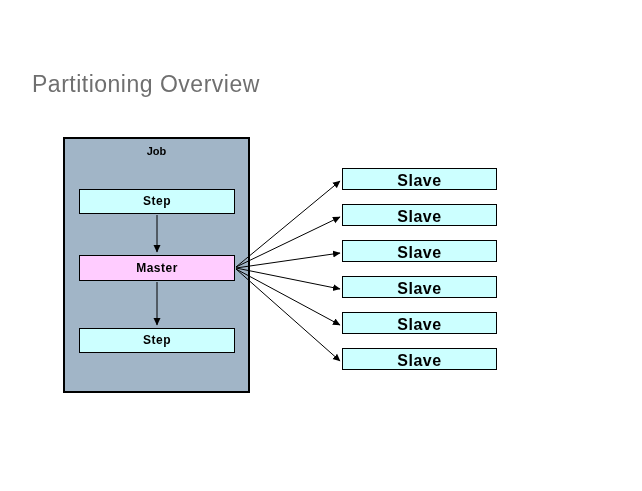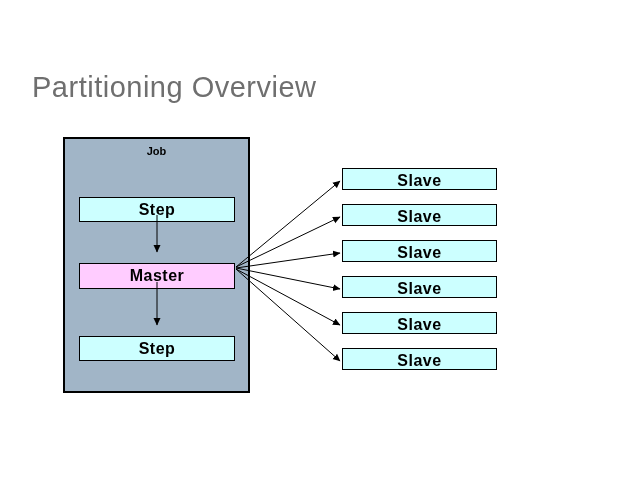--- a/index.html
+++ b/index.html
@@ -12,21 +12,21 @@
     position: relative;
     width: 642px;
     height: 491px;
     background: var(--background, #ffffff);
     overflow: hidden;
   }
   .title {
     position: absolute;
     left: 32px;
     top: 71px;
-    font-size: 29px;
+    font-size: 23px;
     font-weight: 400;
     letter-spacing: 0.5px;
     color: var(--title-text, #6f6f6f);
     white-space: nowrap;
   }
   .job-box {
     position: absolute;
     left: 63px;
     top: 137px;
     width: 187px;
@@ -49,25 +49,24 @@
   }
   .node {
     position: absolute;
     left: 79px;
     width: 156px;
     height: 26px;
     box-sizing: border-box;
     border: 1px solid var(--border, #000000);
     text-align: center;
     line-height: 24px;
-    font-size: 16px;
+    font-size: 12px;
     font-weight: 700;
     letter-spacing: 0.5px;
     color: var(--label-text, #000000);
-    margin-top: 8px;
   }
   .step-fill   { background: var(--step-fill, #ccffff); }
   .master-fill { background: var(--master-fill, #ffccff); }
   .node-step-top    { top: 189px; height: 25px; line-height: 23px; }
   .node-master      { top: 255px; }
   .node-step-bottom { top: 328px; height: 25px; line-height: 23px; }
   .slave {
     position: absolute;
     left: 342px;
     width: 155px;

